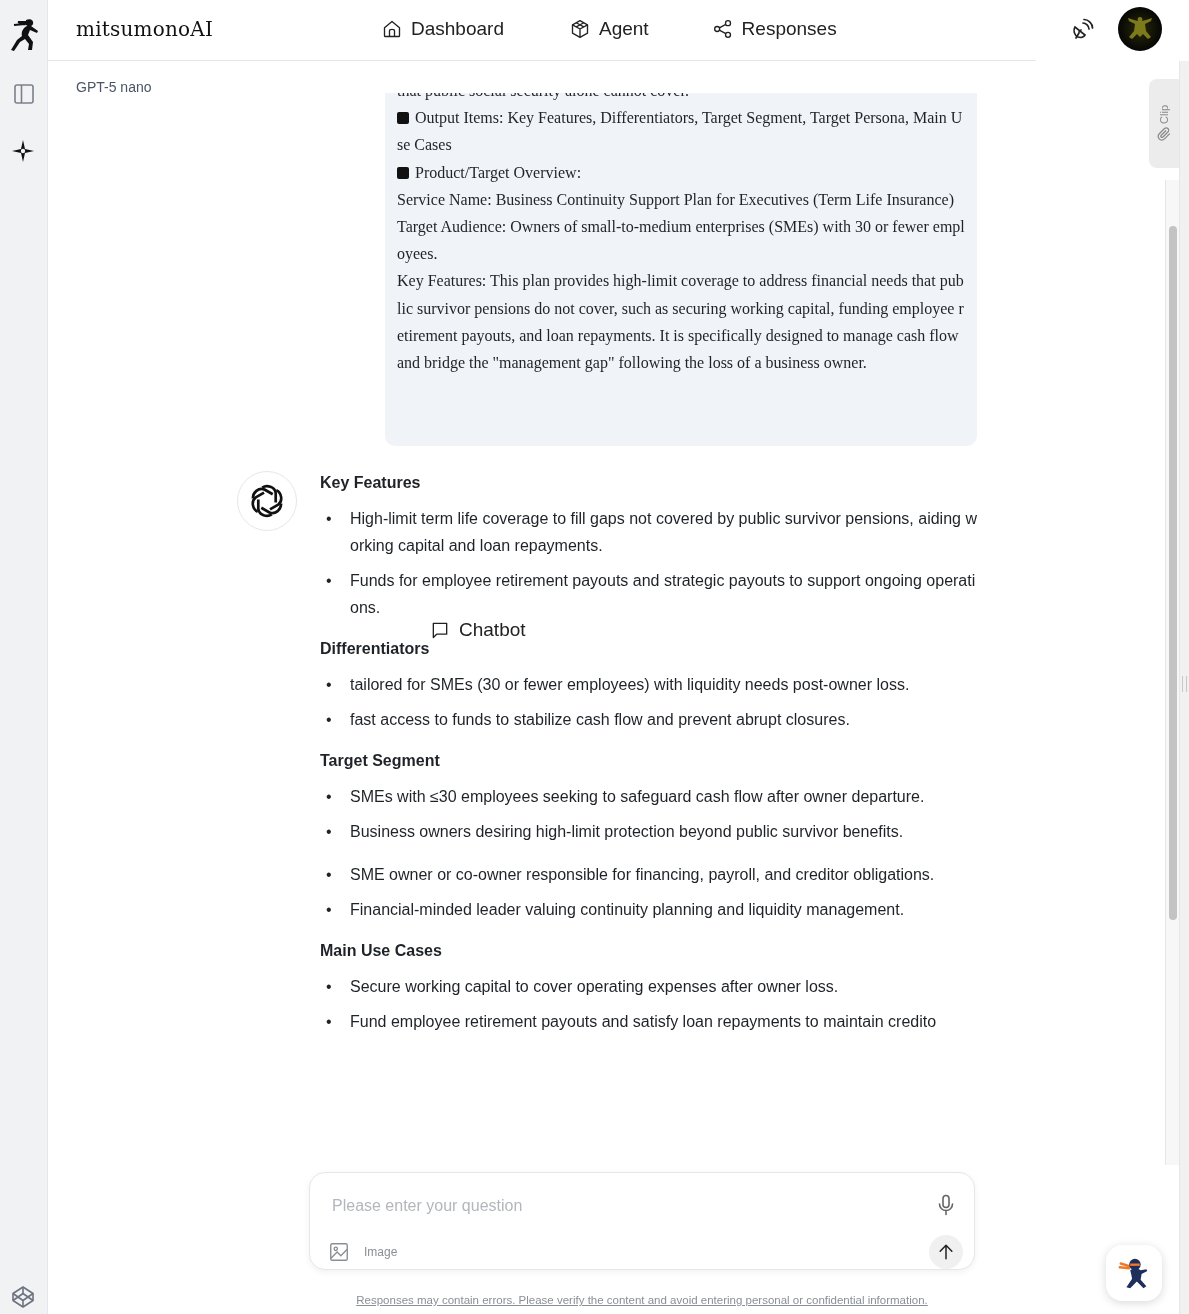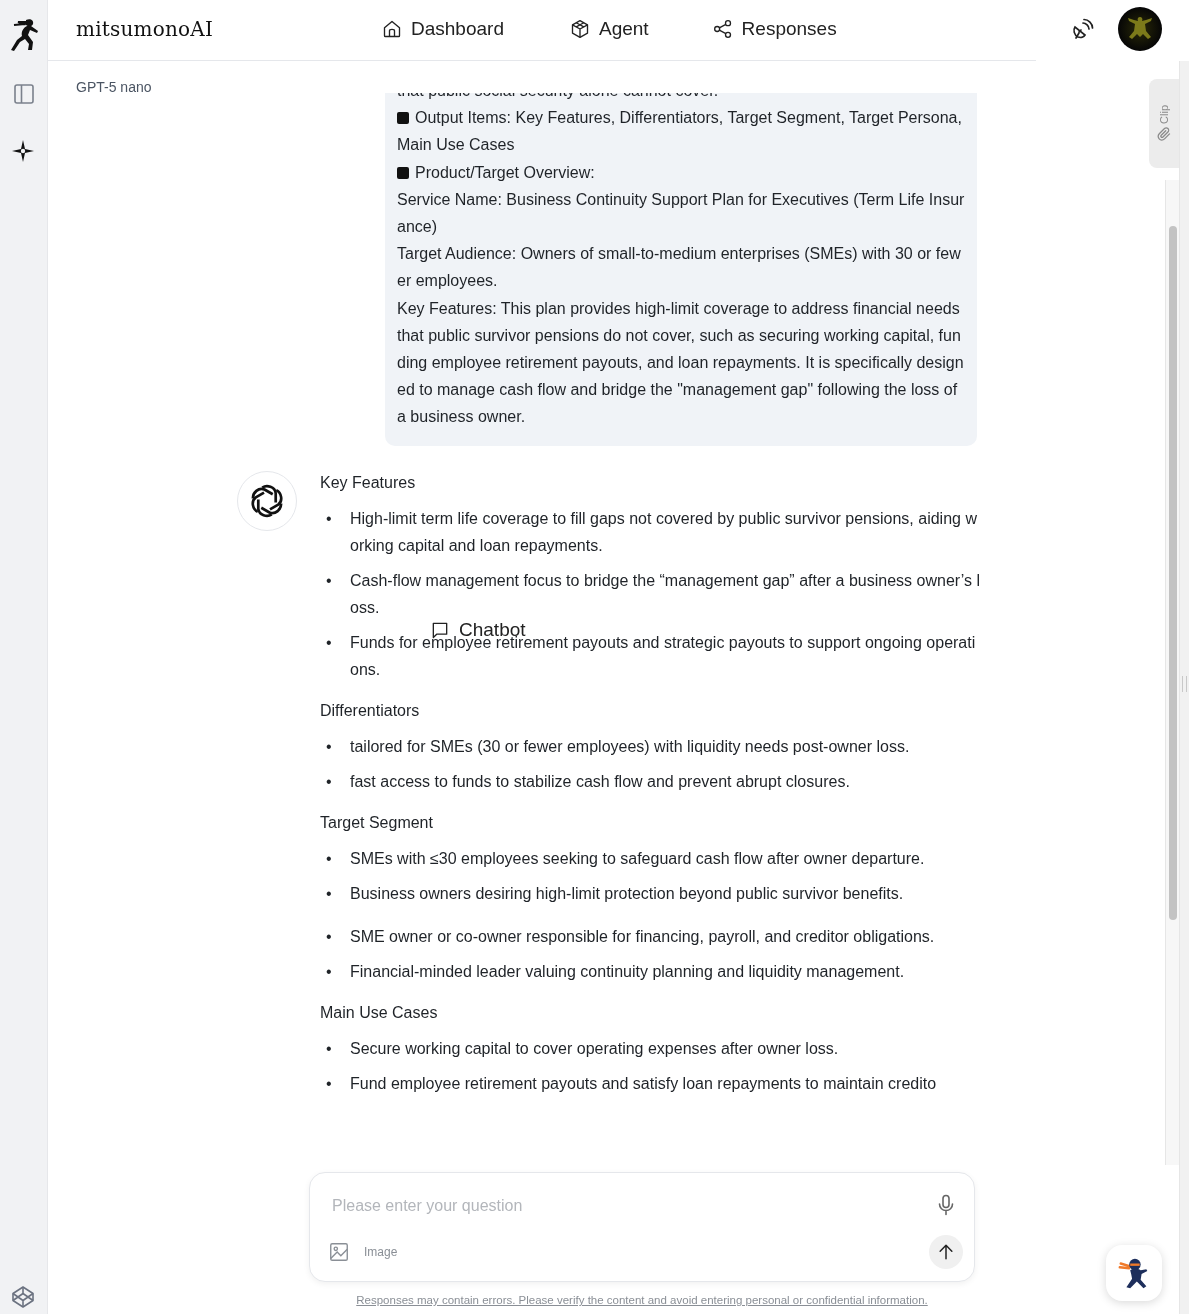--- a/index.html
+++ b/index.html
@@ -21,44 +21,44 @@
   .nav-item.dash { margin-right: 66px; }
   .nav-item.chat { margin-right: 64px; }
   .nav-item.agent { margin-right: 64px; }
   .hdr-sat { position: absolute; left: 1022px; top: 18px; width: 24px; height: 24px; cursor: pointer; }
   .avatar { position: absolute; left: 1070px; top: 7px; width: 44px; height: 44px; border-radius: 50%; background: radial-gradient(circle at 50% 50%, #2a2a08 0%, #060606 70%); overflow: hidden; cursor: pointer; }
 
   .model-label { position: absolute; left: 76px; top: 79px; font-size: 14px; color: #4b5563; }
 
   
   .chat { position: absolute; left: 48px; top: 61px; width: 1117px; height: 1104px; overflow: hidden; }
-  .user-bubble { position: absolute; left: 337px; top: -2px; width: 592px; height: 387px; background: #f0f3f7; border-radius: 0 0 10px 10px; padding: 0 4px; font-size: 16px; line-height: 27.2px; color: #1f2328; overflow: hidden; }
+  .user-bubble { position: absolute; left: 337px; top: -2px; width: 592px; height: 387px; background: #f0f3f7; border-radius: 0 0 10px 10px; padding: 0 4px; font-size: 16px; line-height: 27.2px; color: #1f2328; overflow: hidden; font-family: Liberation Serif, serif; }
   .user-bubble .inner { position: absolute; left: 12px; top: 18px; width: 568px; }
   .user-bubble p { word-break: break-all; }
   .user-bubble .fade-top { position: absolute; left: 0; top: 0; width: 100%; height: 34px; background: #fff; }
   .sq { display: inline-block; width: 12px; height: 12px; background: #111; border-radius: 2px; margin-right: 6px; vertical-align: -1px; }
 
   .ai-avatar { position: absolute; left: 189px; top: 410px; width: 60px; height: 60px; border-radius: 50%; border: 1px solid #e5e7eb; background: #fff; display: flex; align-items: center; justify-content: center; }
   .ai-msg { position: absolute; left: 272px; top: 410px; width: 660px; font-size: 16px; color: #1f2328; }
-  .ai-msg h4 { font-weight: normal; font-size: 16px; line-height: 24px; margin-bottom: 10px; }
+  .ai-msg h4 { font-weight: bold; font-size: 16px; line-height: 24px; margin-bottom: 10px; }
   .ai-msg ul { list-style: none; margin: 0 0 16px 0; }
   .ai-msg li { position: relative; padding-left: 30px; line-height: 27px; margin-bottom: 8px; word-break: break-all; }
   .ai-msg li::before { content: "•"; position: absolute; left: 6px; top: 0; font-size: 16px; }
 
   
   .scroll-track { position: absolute; left: 1165px; top: 180px; width: 14px; height: 985px; background: #f7f7f7; border-left: 1px solid #e6e6e6; }
   .scroll-thumb { position: absolute; left: 3px; top: 46px; width: 8px; height: 694px; background: #c3c3c3; border-radius: 4px; cursor: pointer; }
   .resize-strip { position: absolute; left: 1179px; top: 61px; width: 10px; height: 1253px; background: #f1f1f1; border-left: 1px solid #e6e6e6; }
   .resize-grip { position: absolute; left: 2px; top: 615px; width: 5px; height: 16px; border-left: 1px solid #c8c8c8; border-right: 1px solid #c8c8c8; cursor: ew-resize; }
 
   .clip-tab { position: absolute; left: 1149px; top: 79px; width: 30px; height: 89px; background: #ececec; border-radius: 8px 0 0 8px; display: flex; flex-direction: column; align-items: center; justify-content: center; cursor: pointer; }
   .clip-tab .clip-label { writing-mode: vertical-rl; transform: rotate(180deg); font-size: 11px; color: #8a8a8a; margin-bottom: 4px; }
 
   
-  .composer { position: absolute; left: 309px; top: 1172px; width: 666px; height: 110px; background: #fff; border: 1px solid #e5e7eb; border-radius: 16px; box-shadow: 0 2px 6px rgba(0,0,0,0.06); }
+  .composer { position: absolute; left: 309px; top: 1172px; width: 666px; height: 98px; background: #fff; border: 1px solid #e5e7eb; border-radius: 16px; box-shadow: 0 2px 6px rgba(0,0,0,0.06); }
   .composer .q-input { position: absolute; left: 22px; top: 20px; width: 590px; height: 26px; border: none; outline: none; font-size: 16px; color: #222; background: transparent; font-family: "Liberation Sans", sans-serif; }
   .composer .q-input::placeholder { color: #b3b6bb; }
   .mic { position: absolute; left: 624px; top: 20px; width: 24px; height: 24px; cursor: pointer; }
   .img-btn { position: absolute; left: 18px; top: 68px; display: flex; align-items: center; cursor: pointer; }
   .img-btn span { font-size: 12px; color: #8a8f96; margin-left: 14px; }
   .send { position: absolute; left: 619px; top: 62px; width: 34px; height: 34px; border-radius: 50%; background: #f0f0f0; display: flex; align-items: center; justify-content: center; cursor: pointer; }
 
   .disclaimer { position: absolute; left: 309px; top: 1294px; width: 666px; text-align: center; font-size: 11.5px; color: #8a8f96; text-decoration: underline; }
 
   .fab { position: absolute; left: 1106px; top: 1245px; width: 56px; height: 56px; border-radius: 16px; background: #fff; box-shadow: 0 2px 10px rgba(0,0,0,0.15); display: flex; align-items: center; justify-content: center; cursor: pointer; }
@@ -157,21 +157,20 @@
         <path d="M-3 -8.5 C0 -10.5 5 -9 5.5 -5 L5.5 1" transform="rotate(240)"></path>
         <path d="M-3 -8.5 C0 -10.5 5 -9 5.5 -5 L5.5 1" transform="rotate(300)"></path>
       </g>
     </svg>
   </div>
 
   <div class="ai-msg">
     <h4>Key Features</h4>
     <ul>
       <li>High-limit term life coverage to fill gaps not covered by public survivor pensions, aiding working capital and loan repayments.</li>
-      <li>Cash-flow management focus to bridge the “management gap” after a business owner’s loss.</li>
       <li>Funds for employee retirement payouts and strategic payouts to support ongoing operations.</li>
     </ul>
     <h4>Differentiators</h4>
     <ul>
       <li>tailored for SMEs (30 or fewer employees) with liquidity needs post-owner loss.</li>
       <li>fast access to funds to stabilize cash flow and prevent abrupt closures.</li>
     </ul>
     <h4>Target Segment</h4>
     <ul>
       <li>SMEs with ≤30 employees seeking to safeguard cash flow after owner departure.</li>

